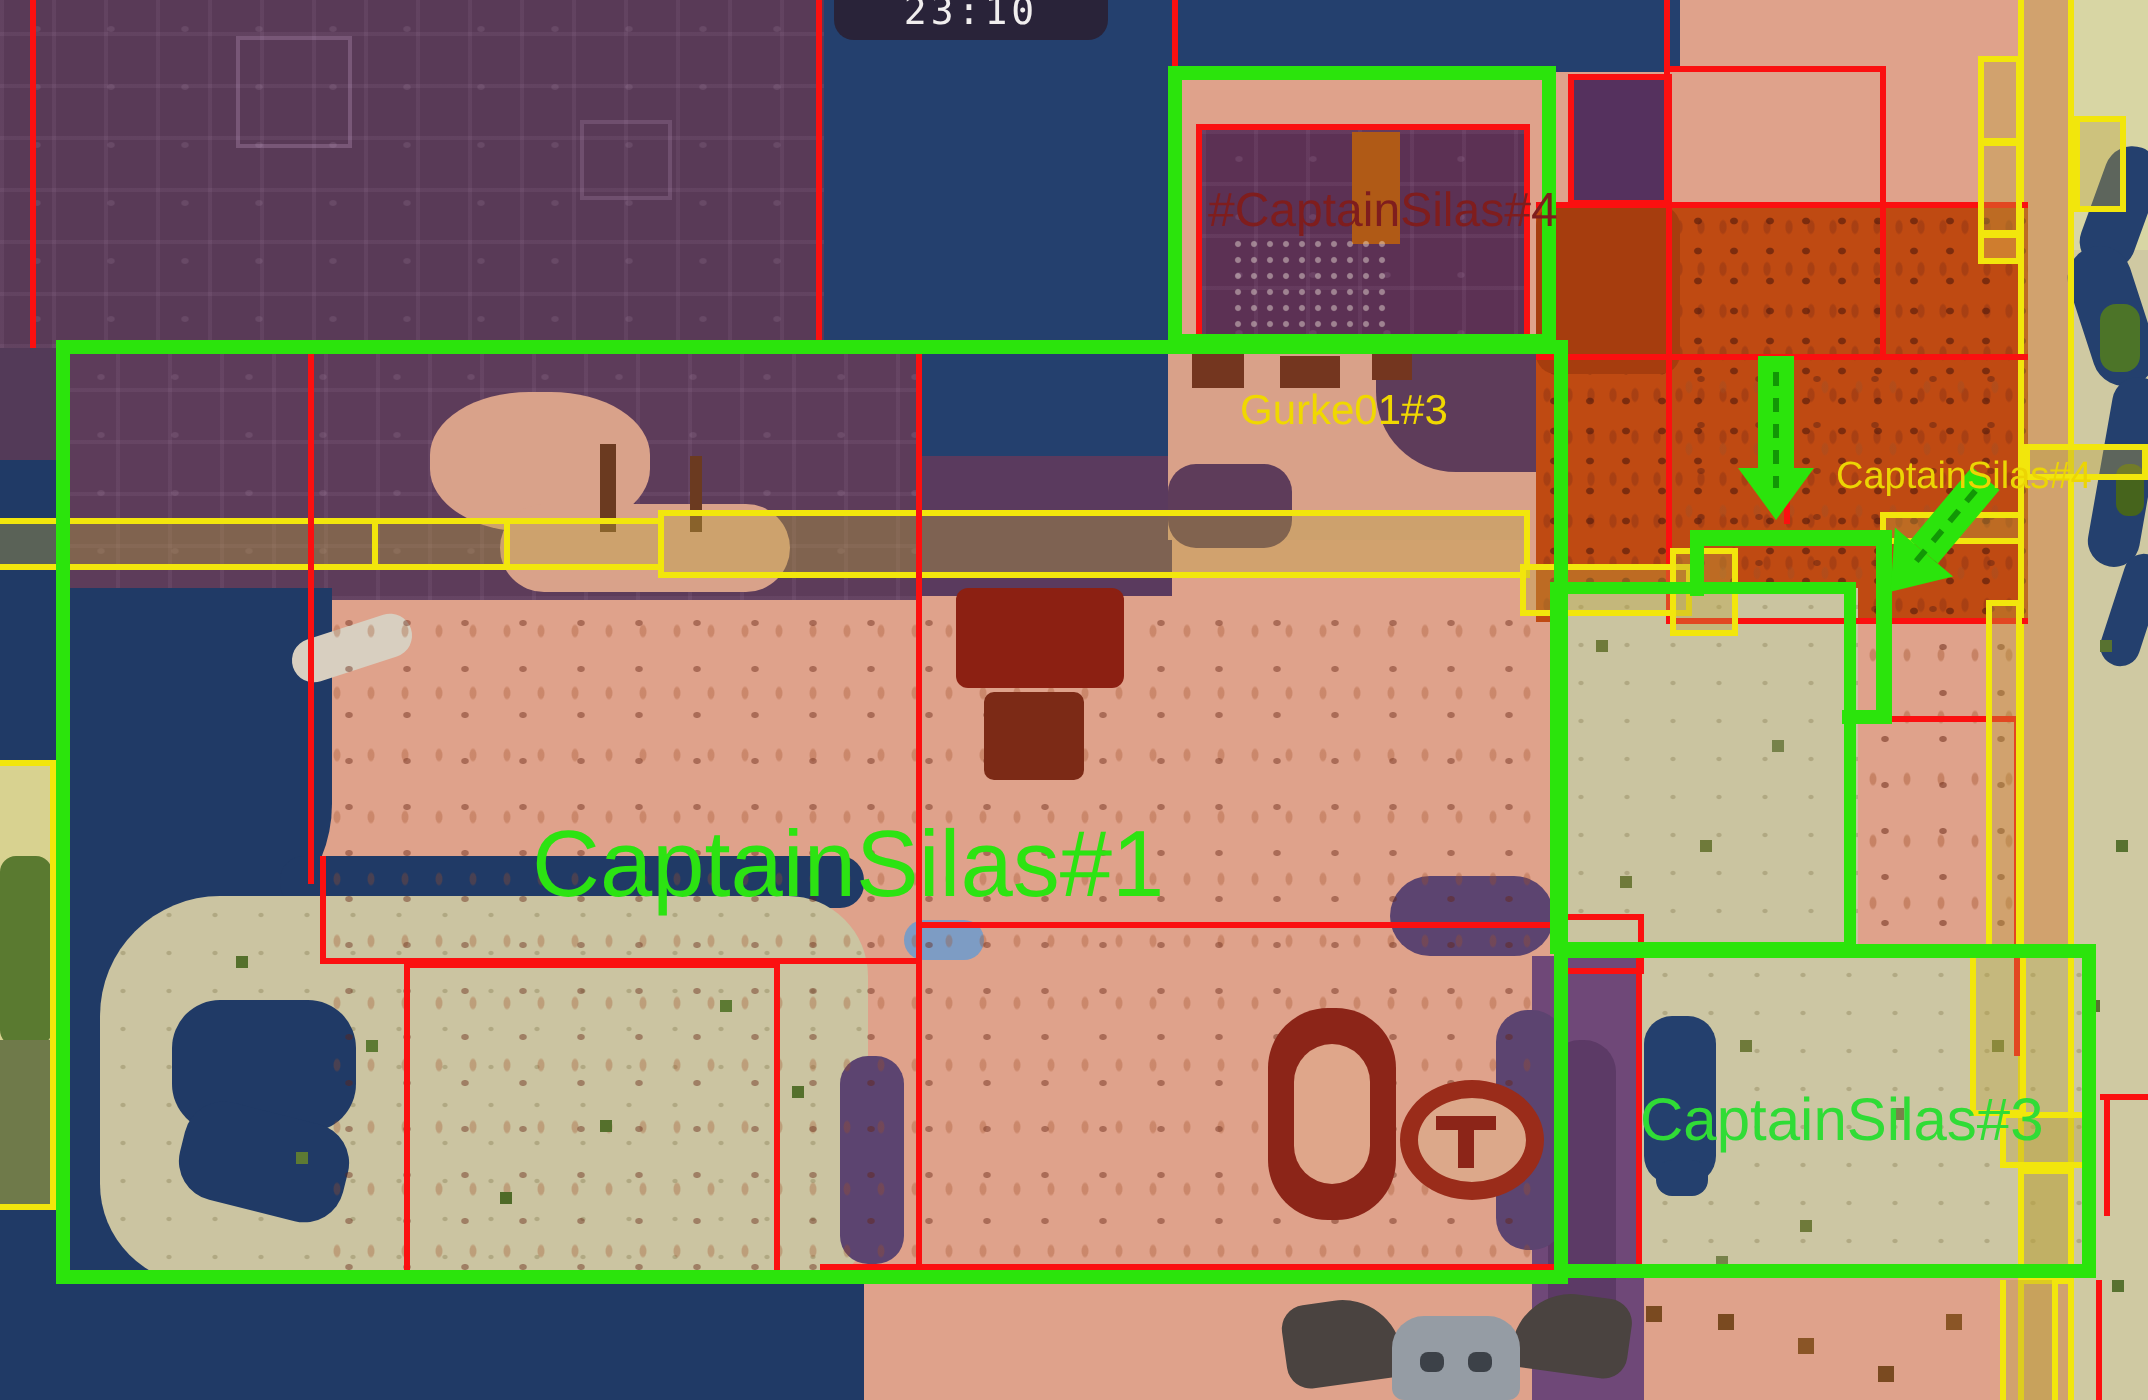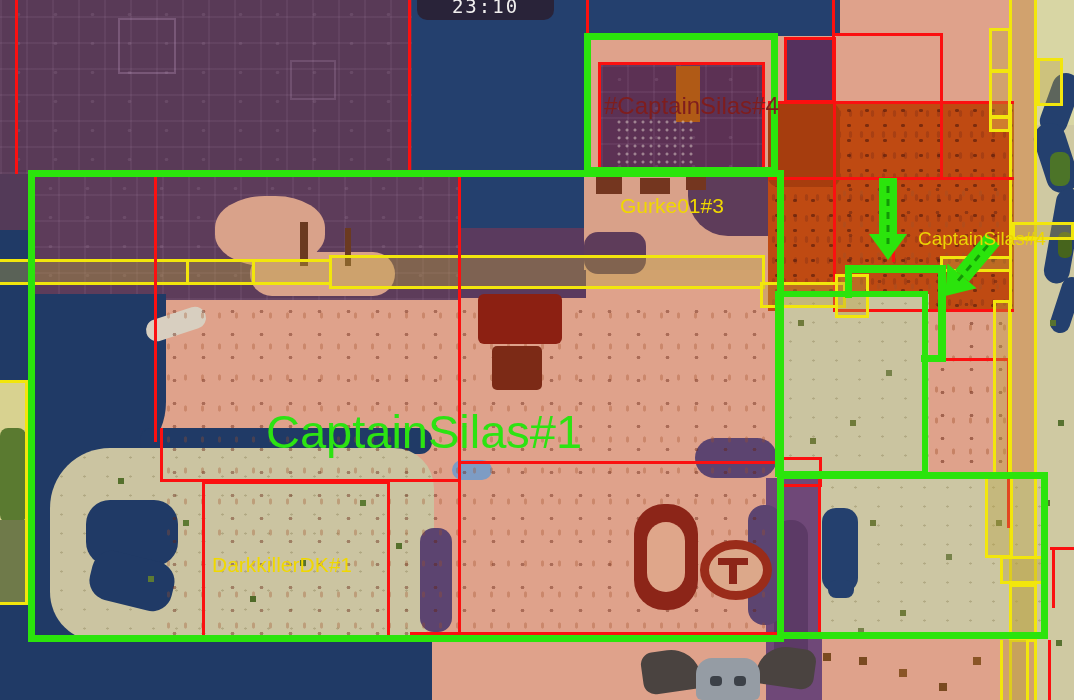--- a/index.html
+++ b/index.html
@@ -185,15 +185,15 @@
     </g>
   </svg>
 
   <div id="clock">
     <span>23:10</span>
   </div>
   <div class="lbl lgreen" style="left:604px;top:92px;font-size:24px;color:#7f1d1d;">#CaptainSilas#4</div>
   <div class="lbl lyellow" style="left:620px;top:194px;font-size:21px;">Gurke01#3</div>
   <div class="lbl lyellow" style="left:918px;top:228px;font-size:19px;color:#ecd504;">CaptainSilas#4</div>
   <div class="lbl lgreen" style="left:266px;top:366px;font-size:47px;color:#2ce312;margin-top:38px;">CaptainSilas#1</div>
-  <div class="lbl lyellow" style="left:212px;top:553px;font-size:21px;">DarkkillerDK#1</div>
+  <div class="lbl lgreen" style="left:820px;top:544px;font-size:30px;color:#30dc36;">CaptainSilas#3</div>
 
 </div>
 
 </body></html>

